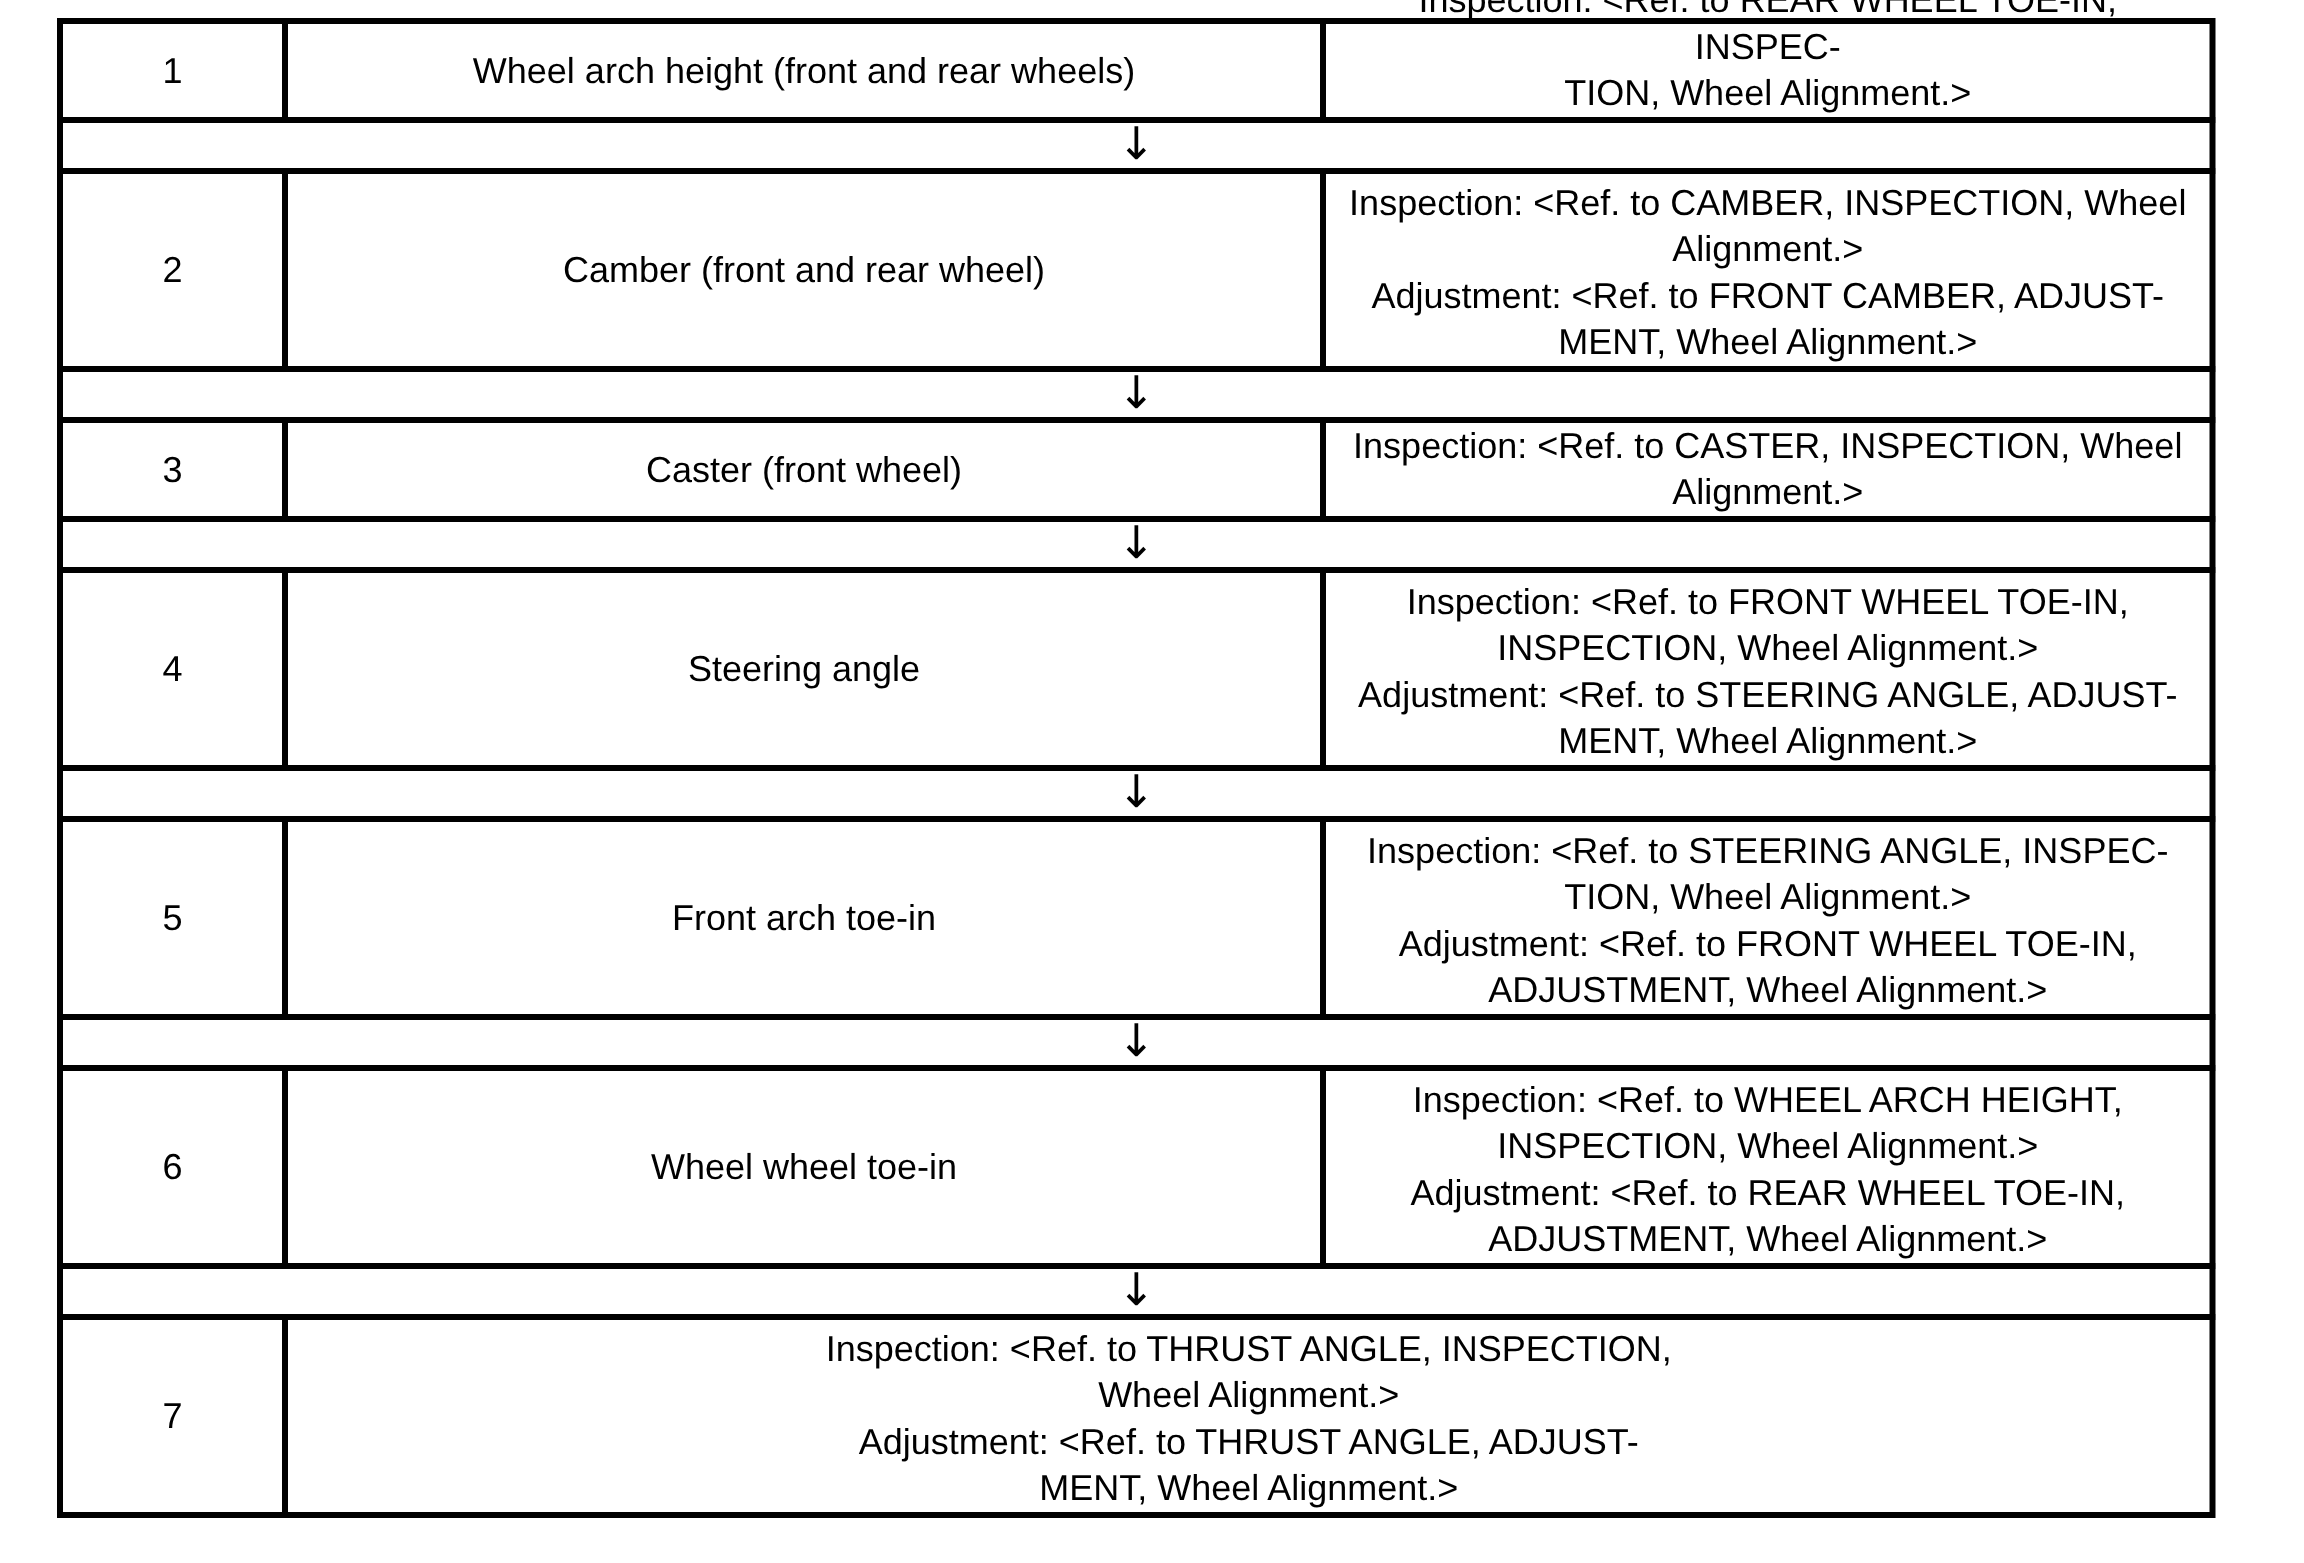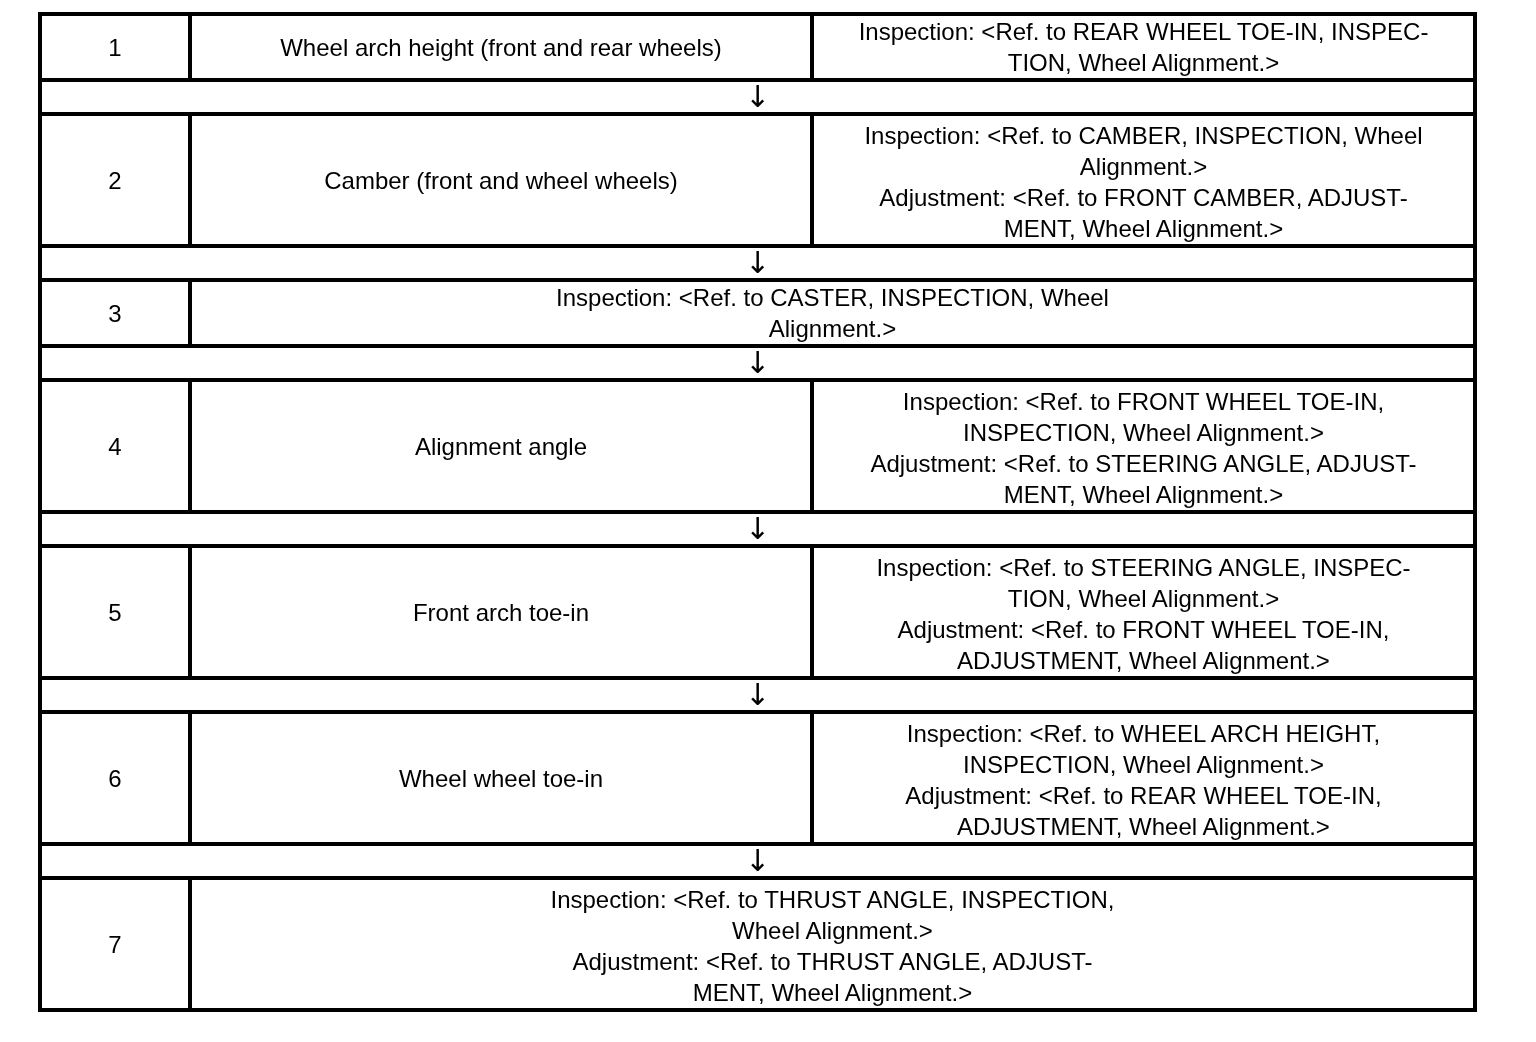--- a/index.html
+++ b/index.html
@@ -40,21 +40,21 @@
     text-align: center;
     font-size: 24px;
     line-height: 31px;
   }
   .cell-num {
     width: 150px;
     border-right: 4px solid #000000;
     flex: none;
   }
   .cell-item {
-    width: 622px;
+    width: 692px;
     border-right: 4px solid #000000;
     flex: none;
     padding: 0 10px;
   }
   .cell-ref {
     flex: 1;
     padding: 0 10px;
     align-items: flex-end;
   }
   .ref-text {
@@ -88,48 +88,49 @@
 TION, Wheel Alignment.&gt;</div>
     </div>
   </div>
 
   <div class="band">
     <span class="arrow">↓</span>
   </div>
 
   <div class="row tall">
     <div class="cell cell-num">2</div>
-    <div class="cell cell-item">Camber (front and wheel wheels)</div>
+    <div class="cell cell-item">Camber (front and rear wheel)</div>
     <div class="cell cell-ref">
       <div class="ref-text">Inspection: &lt;Ref. to CAMBER, INSPECTION, Wheel
 Alignment.&gt;
 Adjustment: &lt;Ref. to FRONT CAMBER, ADJUST-
 MENT, Wheel Alignment.&gt;</div>
     </div>
   </div>
 
   <div class="band">
     <span class="arrow">↓</span>
   </div>
 
   <div class="row short">
     <div class="cell cell-num">3</div>
+    <div class="cell cell-item">Caster (front wheel)</div>
     <div class="cell cell-ref">
       <div class="ref-text">Inspection: &lt;Ref. to CASTER, INSPECTION, Wheel
 Alignment.&gt;</div>
     </div>
   </div>
 
   <div class="band">
     <span class="arrow">↓</span>
   </div>
 
   <div class="row tall">
     <div class="cell cell-num">4</div>
-    <div class="cell cell-item">Alignment angle</div>
+    <div class="cell cell-item">Steering angle</div>
     <div class="cell cell-ref">
       <div class="ref-text">Inspection: &lt;Ref. to FRONT WHEEL TOE-IN,
 INSPECTION, Wheel Alignment.&gt;
 Adjustment: &lt;Ref. to STEERING ANGLE, ADJUST-
 MENT, Wheel Alignment.&gt;</div>
     </div>
   </div>
 
   <div class="band">
     <span class="arrow">↓</span>

